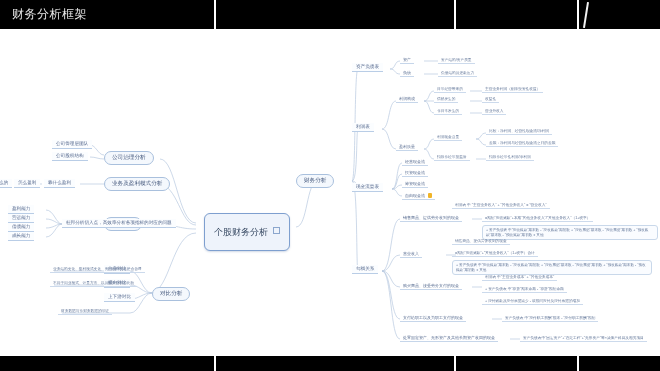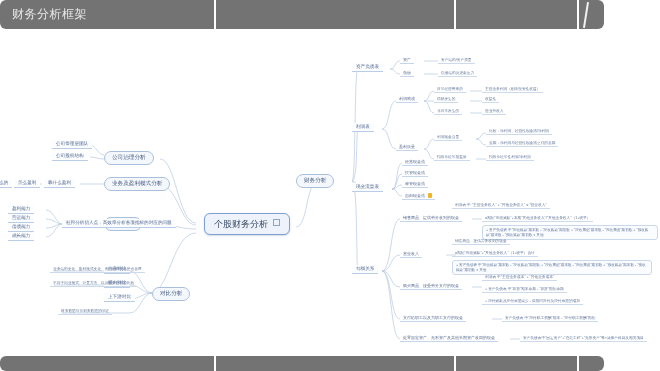--- a/index.html
+++ b/index.html
@@ -4,21 +4,21 @@
 <style>
   html,body{margin:0;padding:0;}
   body{
     width:660px;height:371px;overflow:hidden;background:#ffffff;
     font-family:"Liberation Sans","DejaVu Sans",sans-serif;
     -webkit-font-smoothing:antialiased;
   }
   .app{position:relative;width:660px;height:371px;background:#fff;}
 
   
-  .bar{position:absolute;left:0;width:604px;background:#737373;border-radius:6px;}
+  .bar{position:absolute;left:0;width:660px;background:#000000;}
   .bar.top{top:0;height:29px;}
   .bar.bottom{top:356px;height:15px;}
   .bar .seg-div{position:absolute;top:0;bottom:0;width:2px;background:#ffffff;}
   .title{
     position:absolute;left:12px;top:6px;
     font-size:12px;color:#e9e9e9;letter-spacing:.5px;
     white-space:nowrap;
   }
   .slash{
     position:absolute;left:585px;top:2px;width:2px;height:26px;
@@ -30,21 +30,21 @@
   svg.wires{position:absolute;left:0;top:0;width:660px;height:327px;pointer-events:none;}
 
   
   .node{
     position:absolute;box-sizing:border-box;white-space:nowrap;
     color:#4a5b76;line-height:1.05;
   }
   
   .n-root{
     border:1.4px solid #7e9fcf;border-radius:6px;background:#eef3fb;
-    padding:5px 9px;font-size:9px;color:#33455f;
+    padding:13px 9px;font-size:9px;color:#33455f;
     box-shadow:0 1px 2px rgba(90,120,165,.28);
   }
   .n-root .fold{display:inline-block;margin-left:5px;width:5px;height:5px;border:1px solid #8ba6cd;vertical-align:1px;}
   
   .n-l1{
     border:1px solid #a9c0dd;border-radius:9px;background:#f4f8fd;
     padding:3px 7px;font-size:5.6px;color:#41557a;
   }
   
   .n-l2{

